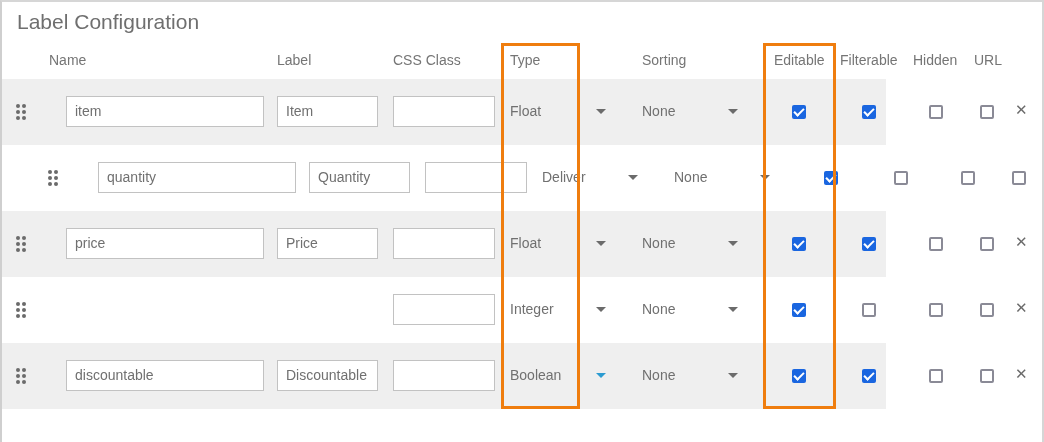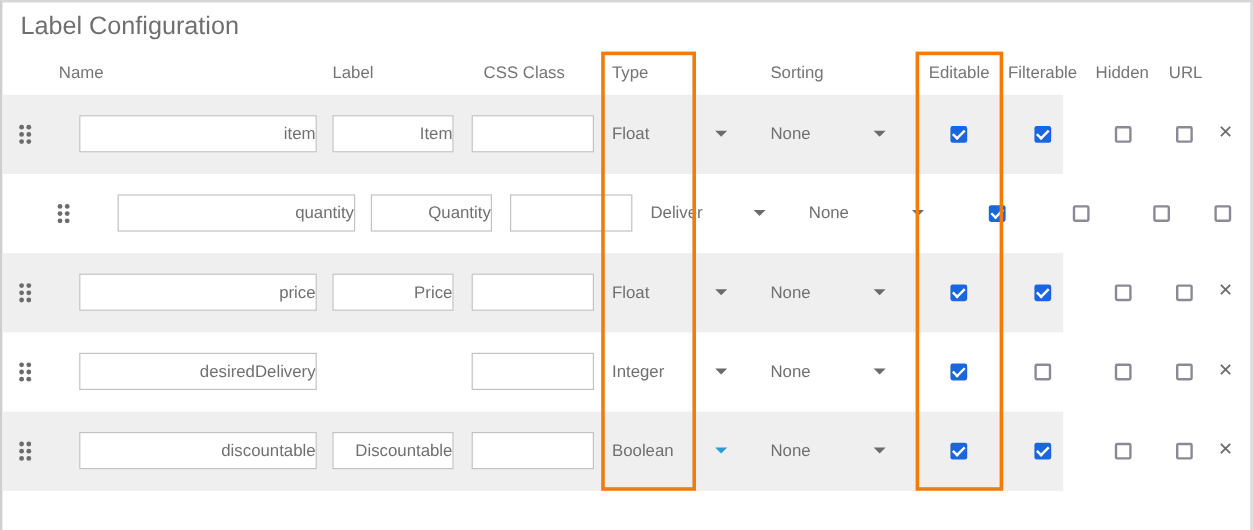--- a/index.html
+++ b/index.html
@@ -2,21 +2,21 @@
 <html><head>
 <meta charset="utf-8">
 <style>
   * { box-sizing: border-box; margin: 0; padding: 0; }
   html, body { width: 1044px; height: 442px; background: #ffffff; overflow: hidden; }
   body { font-family: "Liberation Sans", "DejaVu Sans", sans-serif; color: #757575; position: relative; }
   .frame { position: absolute; left: 0; top: 0; width: 1044px; height: 442px;
     border-left: 2px solid #cfcfcf; border-top: 2px solid #d6d6d6; border-right: 2px solid #d6d6d6; }
   .title { position: absolute; left: 17px; top: 10px; font-size: 21px; color: #6f6f6f; }
   .hdr { position: absolute; top: 52px; font-size: 14px; color: #757575; }
-  .row { position: absolute; left: 2px; width: 884px; height: 66px; text-align: right; }
+  .row { position: absolute; left: 2px; width: 884px; height: 66px; }
   .row.shade { background: #efefef; }
   .drag { position: absolute; left: 14px; top: 25px; width: 10px; height: 16px; cursor: grab; }
   .drag i { position: absolute; width: 4px; height: 4px; border-radius: 50%; background: #6b6b6b; }
   .inp { position: absolute; top: 17px; height: 31px; background: #fff; border: 1px solid #c2c2c2;
     font-size: 14px; color: #707070; padding-left: 8px; line-height: 29px; white-space: nowrap; overflow: hidden; }
   .txt { position: absolute; top: 24px; font-size: 14px; color: #707070; }
   .caret { position: absolute; top: 30px; width: 0; height: 0; border-left: 5px solid transparent;
     border-right: 5px solid transparent; border-top: 5px solid #6b6b6b; cursor: pointer; }
   .caret.active { border-top-color: #2b9bd1; }
   .cb { position: absolute; top: 26px; width: 14px; height: 14px; border-radius: 2px; cursor: pointer; }
@@ -28,21 +28,21 @@
   .hl { position: absolute; border: 3px solid #ef7d0e; pointer-events: none; }
 </style>
 </head>
 <body>
 
 <div class="frame"></div>
 <div class="title">Label Configuration</div>
 
 <div class="hdr" style="left:49px">Name</div>
 <div class="hdr" style="left:277px">Label</div>
-<div class="hdr" style="left:403px">CSS Class</div>
+<div class="hdr" style="left:393px">CSS Class</div>
 <div class="hdr" style="left:510px">Type</div>
 <div class="hdr" style="left:642px">Sorting</div>
 <div class="hdr" style="left:774px">Editable</div>
 <div class="hdr" style="left:840px">Filterable</div>
 <div class="hdr" style="left:913px">Hidden</div>
 <div class="hdr" style="left:974px">URL</div>
 
 <div id="rows">
     <div class="row shade" style="top: 79px;">
       <div class="drag">
@@ -112,21 +112,20 @@
     </div>
     <div class="row" style="top: 277px;">
       <div class="drag">
        <i style="left:0;top:0"></i>
         <i style="left:6px;top:0"></i>
        <i style="left:0;top:6px"></i>
         <i style="left:6px;top:6px"></i>
        <i style="left:0;top:12px"></i>
         <i style="left:6px;top:12px"></i>
       </div>
-     <div class="inp" style="left:64px;width:198px">desiredDelivery</div>
      <div class="inp" style="left:391px;width:102px"></div>
      <div class="txt" style="left:508px">Integer</div>
      <div class="caret" style="left:594px"></div>
      <div class="txt" style="left:640px">None</div>
      <div class="caret" style="left:726px"></div>
      <div class="cb on" style="left:790px"></div>
      <div class="cb off" style="left:860px"></div>
      <div class="cb off" style="left:927px"></div>
      <div class="cb off" style="left:978px"></div>
      <div class="del">✕</div>

